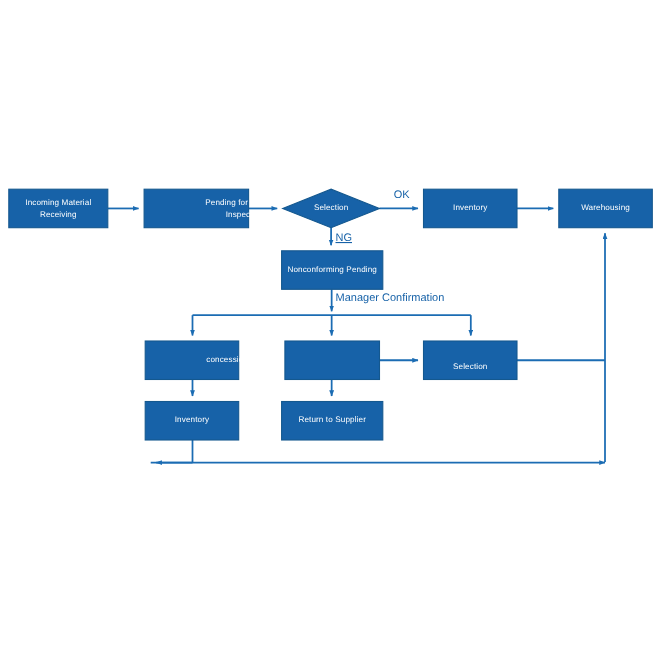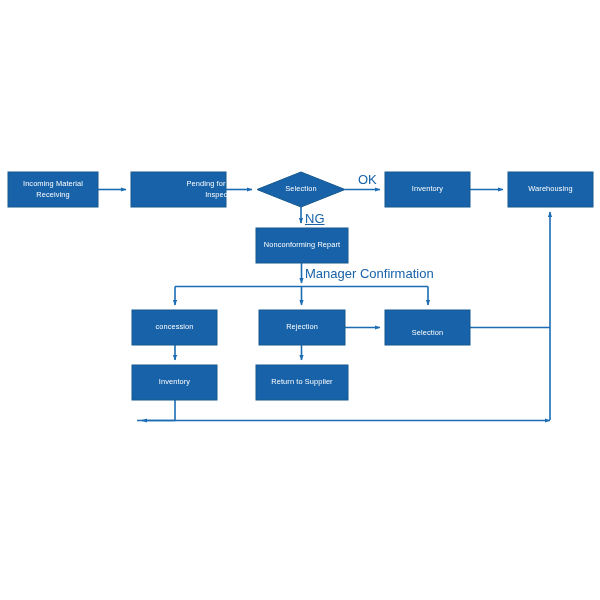--- a/index.html
+++ b/index.html
@@ -36,21 +36,21 @@
     color: #ffffff;
     font-size: 7.4px;
     line-height: 1.45;
     letter-spacing: 0.1px;
     pointer-events: none;
     font-family: "Liberation Sans", sans-serif;
   }
   .edge-label {
     position: absolute;
     color: #1762a8;
-    font-size: 13px;
+    font-size: 10px;
     line-height: 1.2;
     white-space: nowrap;
     font-family: "Liberation Sans", sans-serif;
   }
 </style>
 </head>
 <body>
 
 <div id="canvas">
 
@@ -109,23 +109,22 @@
       <rect x="132" y="365" width="85" height="35" fill="#1762a8" stroke="#14588f" stroke-width="1"></rect>
       <rect x="256" y="365" width="92" height="35" fill="#1762a8" stroke="#14588f" stroke-width="1"></rect>
     </g>
   </svg>
 
   <div class="node-label" style="left:8px;top:172px;width:90px;height:35px;">Incoming Material Receiving</div>
   <div class="node-label" style="left:131px;top:172px;width:95px;height:35px;padding-left:44px;">Pending for Incoming Inspection</div>
   <div class="node-label" style="left:257px;top:172px;width:88px;height:35px;">Selection</div>
   <div class="node-label" style="left:385px;top:172px;width:85px;height:35px;">Inventory</div>
   <div class="node-label" style="left:508px;top:172px;width:85px;height:35px;">Warehousing</div>
-  <div class="node-label" style="left:256px;top:228px;width:92px;height:35px;">Nonconforming Repart</div>
-  <div class="node-label" style="left:132px;top:310px;width:85px;height:35px;">concession</div>
-  <div class="node-label" style="left:259px;top:310px;width:86px;height:35px;">Rejection</div>
+  <div class="node-label" style="left:256px;top:228px;width:92px;height:35px;">Nonconforming Pending</div>
+  <div class="node-label" style="left:132px;top:310px;width:85px;height:35px;padding-left:32px;">concession</div>
   <div class="node-label" style="left:385px;top:310px;width:85px;height:46px;">Selection</div>
   <div class="node-label" style="left:132px;top:365px;width:85px;height:35px;">Inventory</div>
   <div class="node-label" style="left:256px;top:365px;width:92px;height:35px;">Return to Supplier</div>
 
   <div class="edge-label" style="left:358px;top:172px;">OK</div>
   <div class="edge-label" style="left:305px;top:211px;text-decoration:underline;">NG</div>
   <div class="edge-label" style="left:305px;top:266px;">Manager Confirmation</div>
 
 </div>
 

